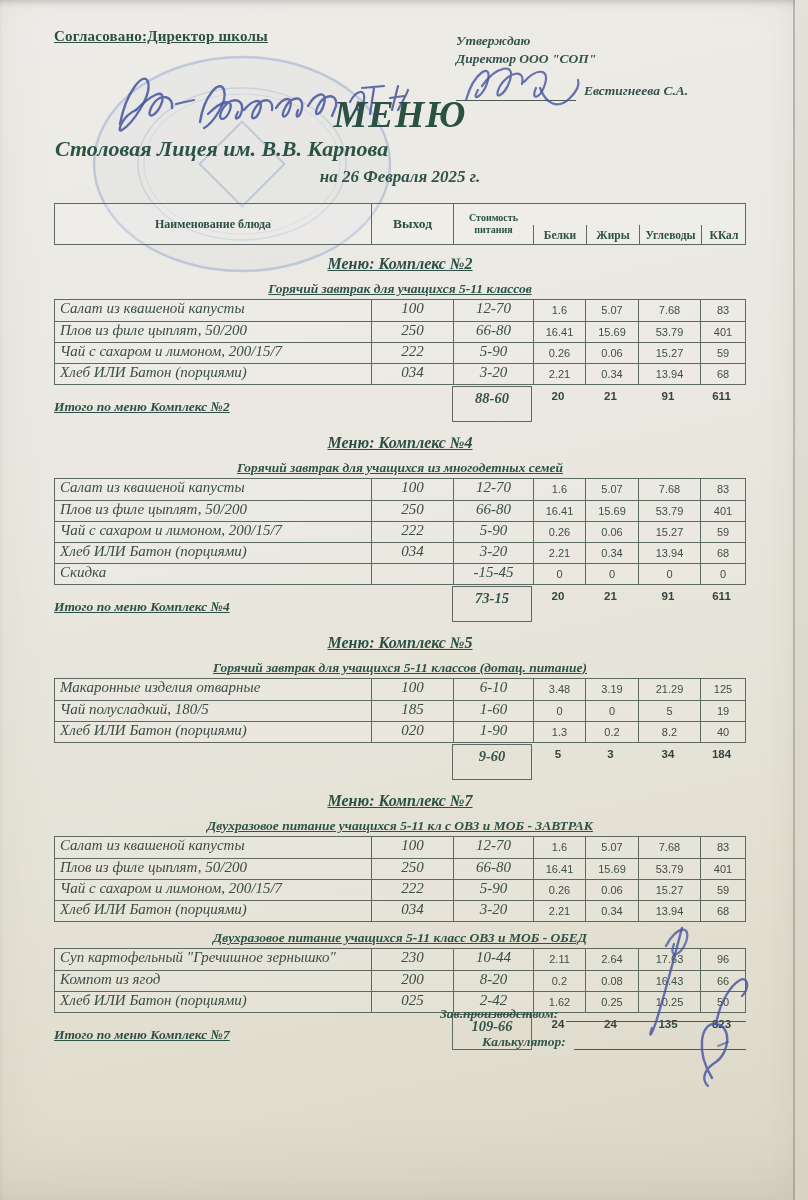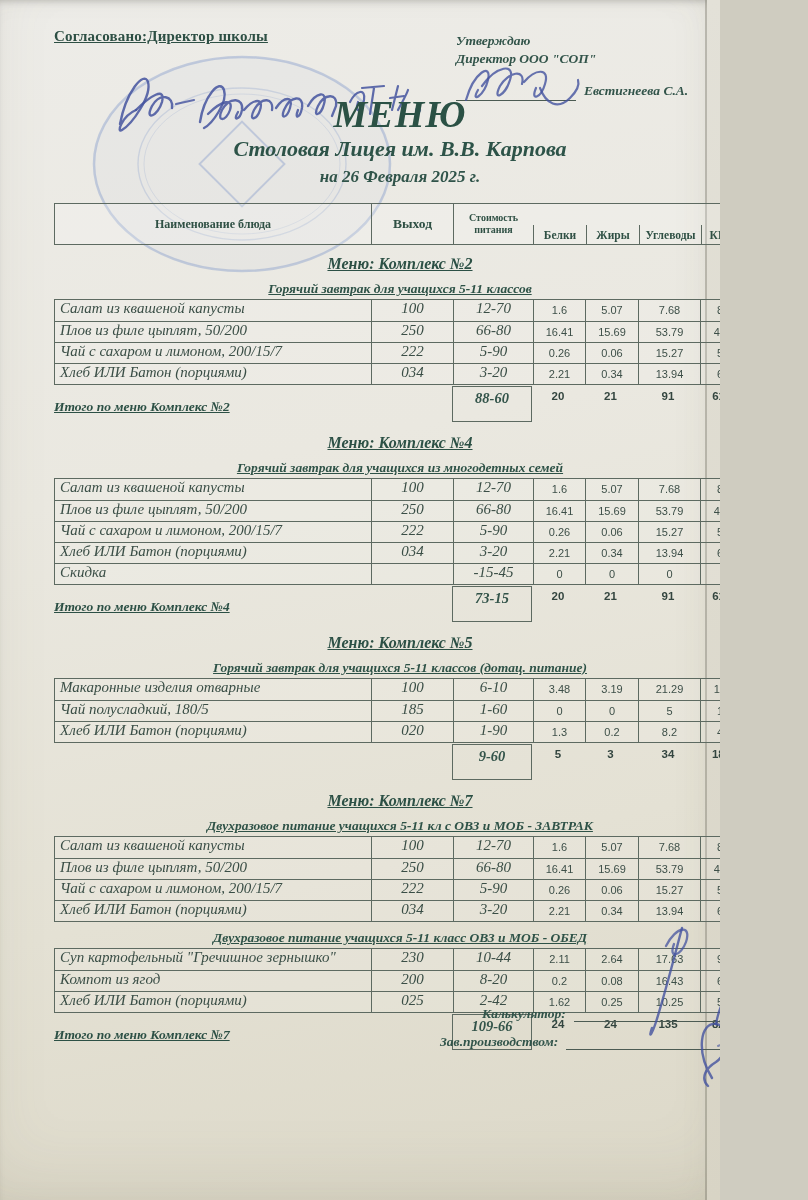--- a/index.html
+++ b/index.html
@@ -1,38 +1,38 @@
 <!DOCTYPE html>
 <html><head>
 <meta charset="utf-8">
 <style>
   html,body{margin:0;padding:0;}
   body{width:808px;height:1200px;background:#cfccc0;font-family:"Liberation Serif",serif;}
   .paper{
-    position:relative;width:720px;height:1200px;overflow:hidden;
+    position:relative;width:808px;height:1200px;overflow:hidden;
     background:linear-gradient(168deg,#edece8 0%,#eae8e0 38%,#e4e1d4 70%,#dcd8c8 100%);
     box-shadow:inset 0 5px 8px -5px rgba(60,60,55,.35),
                inset 0 -35px 70px -20px rgba(120,110,85,.14),
                inset -18px 0 40px -18px rgba(110,105,85,.12);
     color:#2f5044;
   }
   .edge-right{position:absolute;top:0;right:13px;width:2px;height:100%;background:rgba(130,128,115,.45);}
   .edge-right-outer{position:absolute;top:0;right:0;width:13px;height:100%;background:linear-gradient(180deg,#e3e1d8,#d8d4c5);}
 
   
   .approve-left{position:absolute;left:54px;top:28px;font-weight:bold;font-size:15px;
     text-decoration:underline;letter-spacing:.2px;color:#2d4f44;}
   .approve-right{position:absolute;left:456px;top:32px;width:300px;font-style:italic;font-weight:bold;
     font-size:13.5px;color:#32544a;line-height:1.35;}
   .sig-line-row{display:flex;align-items:flex-end;margin-top:14px;}
   .sig-line{width:120px;border-bottom:1.6px solid #4c5b53;height:12px;margin-right:8px;}
   .approver-name{white-space:nowrap;}
   .title{position:absolute;left:55px;top:92px;width:690px;text-align:center;
     font-size:38px;font-weight:bold;font-style:italic;color:#2b5145;letter-spacing:1px;}
-  .subtitle{position:absolute;left:55px;top:136px;width:690px;text-align:center;
+  .subtitle{position:absolute;left:55px;top:136px;width:690px;text-align:left;
     font-size:22px;font-weight:bold;font-style:italic;color:#2d5348;}
   .dateline{position:absolute;left:55px;top:167px;width:690px;text-align:center;
     font-size:17px;font-weight:bold;font-style:italic;color:#30544a;}
 
   .stamp{position:absolute;left:86px;top:50px;pointer-events:none;}
   .sig{position:absolute;pointer-events:none;}
   .sig path{fill:none;stroke:#44539f;stroke-linecap:round;}
   .sig-left{left:92px;top:52px;}
   .sig-right{left:448px;top:52px;}
   .sig-footer{left:570px;top:918px;}
@@ -365,26 +365,26 @@
           <div class="total-cost">109-66</div>
           <div class="total-n">24</div>
           <div class="total-n">24</div>
           <div class="total-n">135</div>
           <div class="total-n">823</div>
         </div>
       </div>
   </div>
 
   <div class="footer">
+    <div class="f-row">
+      <span class="f-label">Зав.производством:</span>
+      <span class="f-line"></span>
+    </div>
     <div class="f-row f-row2">
       <span class="f-label">Калькулятор:</span>
-      <span class="f-line"></span>
-    </div>
-    <div class="f-row">
-      <span class="f-label">Зав.производством:</span>
       <span class="f-line"></span>
     </div>
   </div>
 
   <svg class="sig sig-footer" width="238" height="175" viewBox="0 0 238 175">
     <path d="M112,10 C104,40 96,72 86,104 C82,116 78,122 82,110" stroke-width="2.4" opacity=".8"></path>
     <path d="M96,28 C106,8 122,6 116,24 C111,38 98,42 104,26" stroke-width="2.3" opacity=".75"></path>
     <path d="M142,160 C126,134 130,104 146,106 C162,108 160,134 146,144 C136,150 130,160 138,168" stroke-width="2.4" opacity=".8"></path>
     <path d="M146,106 C150,84 160,68 170,62 C178,58 180,70 172,78" stroke-width="2.3" opacity=".8"></path>
     <path d="M148,128 L158,124" stroke-width="2" opacity=".6"></path>

